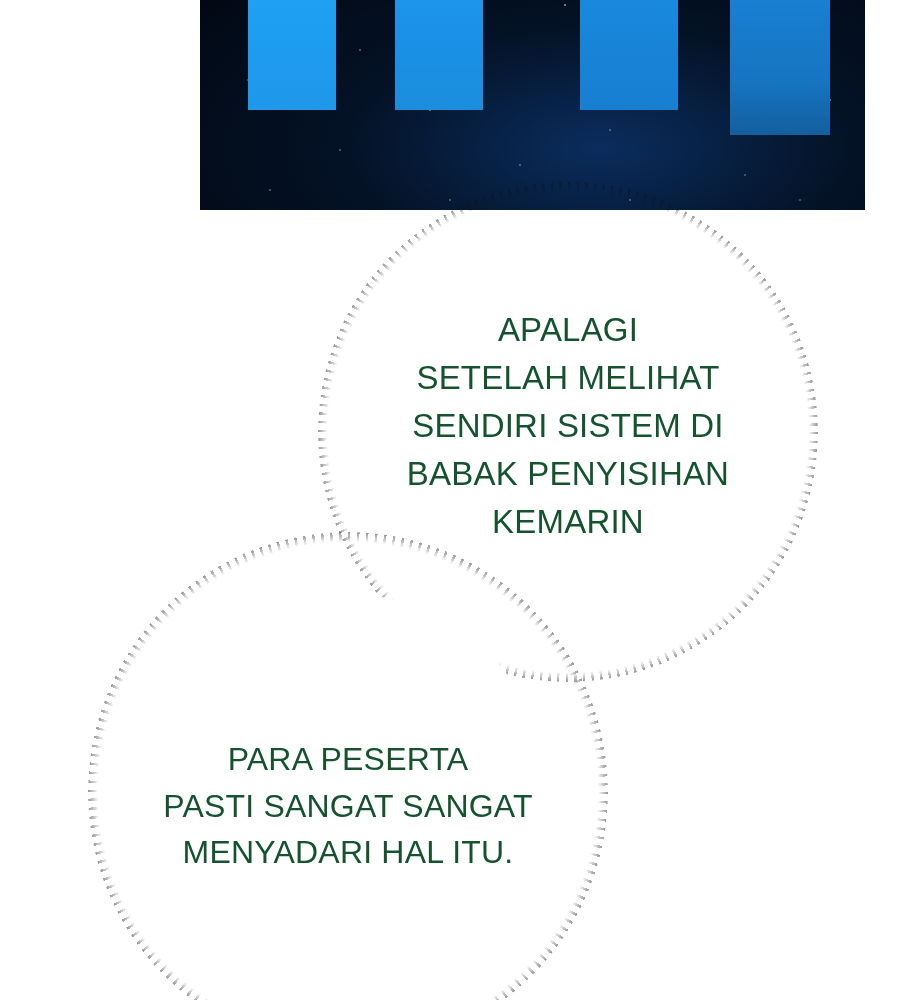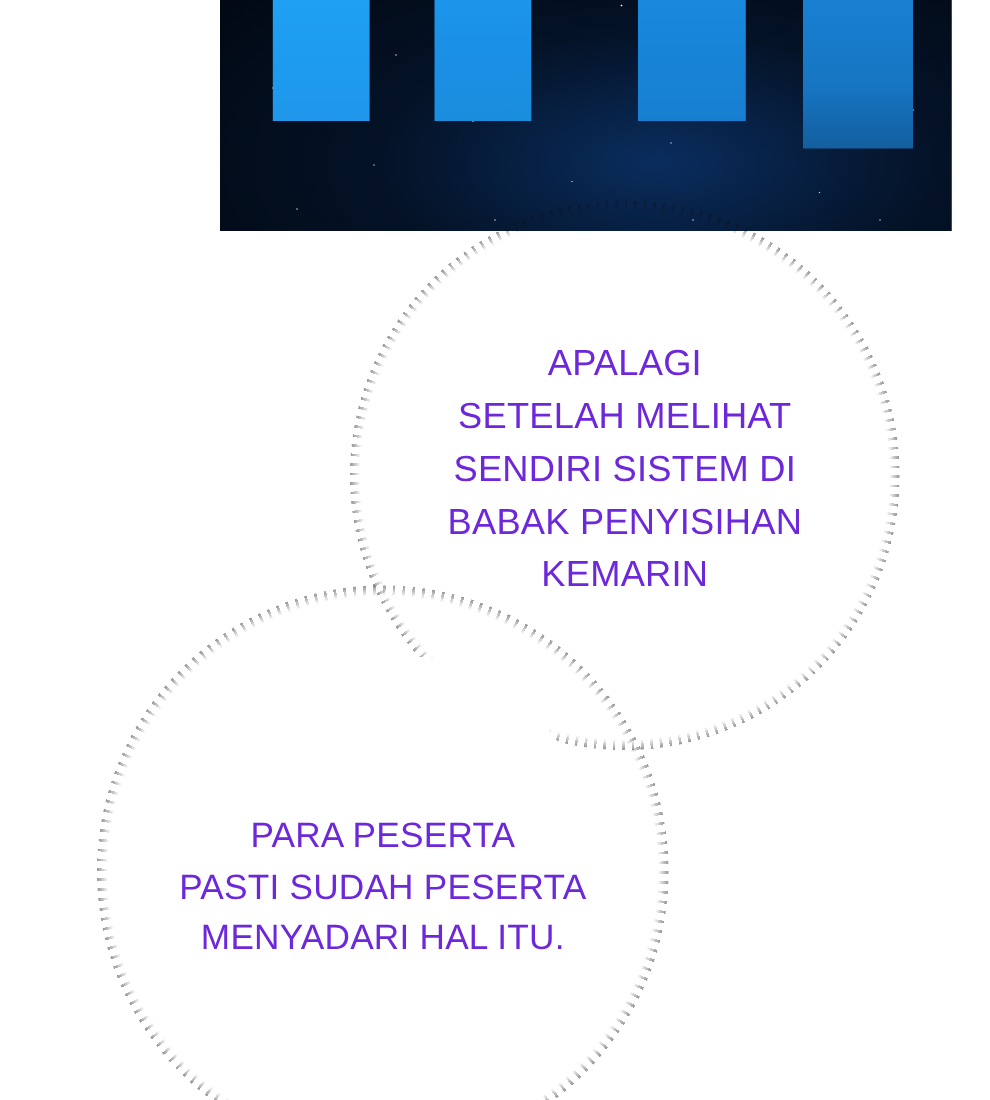--- a/index.html
+++ b/index.html
@@ -89,21 +89,21 @@
   #core-top    { left: 378px; top: 242px; width: 380px; height: 380px; }
 
   
   #burst-bottom { left: 88px; top: 532px; width: 520px; height: 520px; }
   #core-bottom  { left: 150px; top: 594px; width: 396px; height: 396px; }
 
   .bubble-text {
     font-family: "Liberation Sans", sans-serif;
     font-size: 33px;
     line-height: 1.45;
-    color: #6d28d9;
+    color: #14532d;
     letter-spacing: 0.2px;
     white-space: pre-line;
     font-weight: 400;
   }
   #text-top    { transform: translateY(-6px); }
   #text-bottom { font-size: 32px; transform: translateY(14px); }
 </style>
 </head>
 <body>
 
@@ -121,15 +121,15 @@
   <div class="bubble-text" id="text-top">APALAGI
 SETELAH MELIHAT
 SENDIRI SISTEM DI
 BABAK PENYISIHAN
 KEMARIN</div>
 </div>
 
 <div class="burst" id="burst-bottom"></div>
 <div class="core" id="core-bottom">
   <div class="bubble-text" id="text-bottom">PARA PESERTA
-PASTI SUDAH PESERTA
+PASTI SANGAT SANGAT
 MENYADARI HAL ITU.</div>
 </div>
 
 </body></html>

